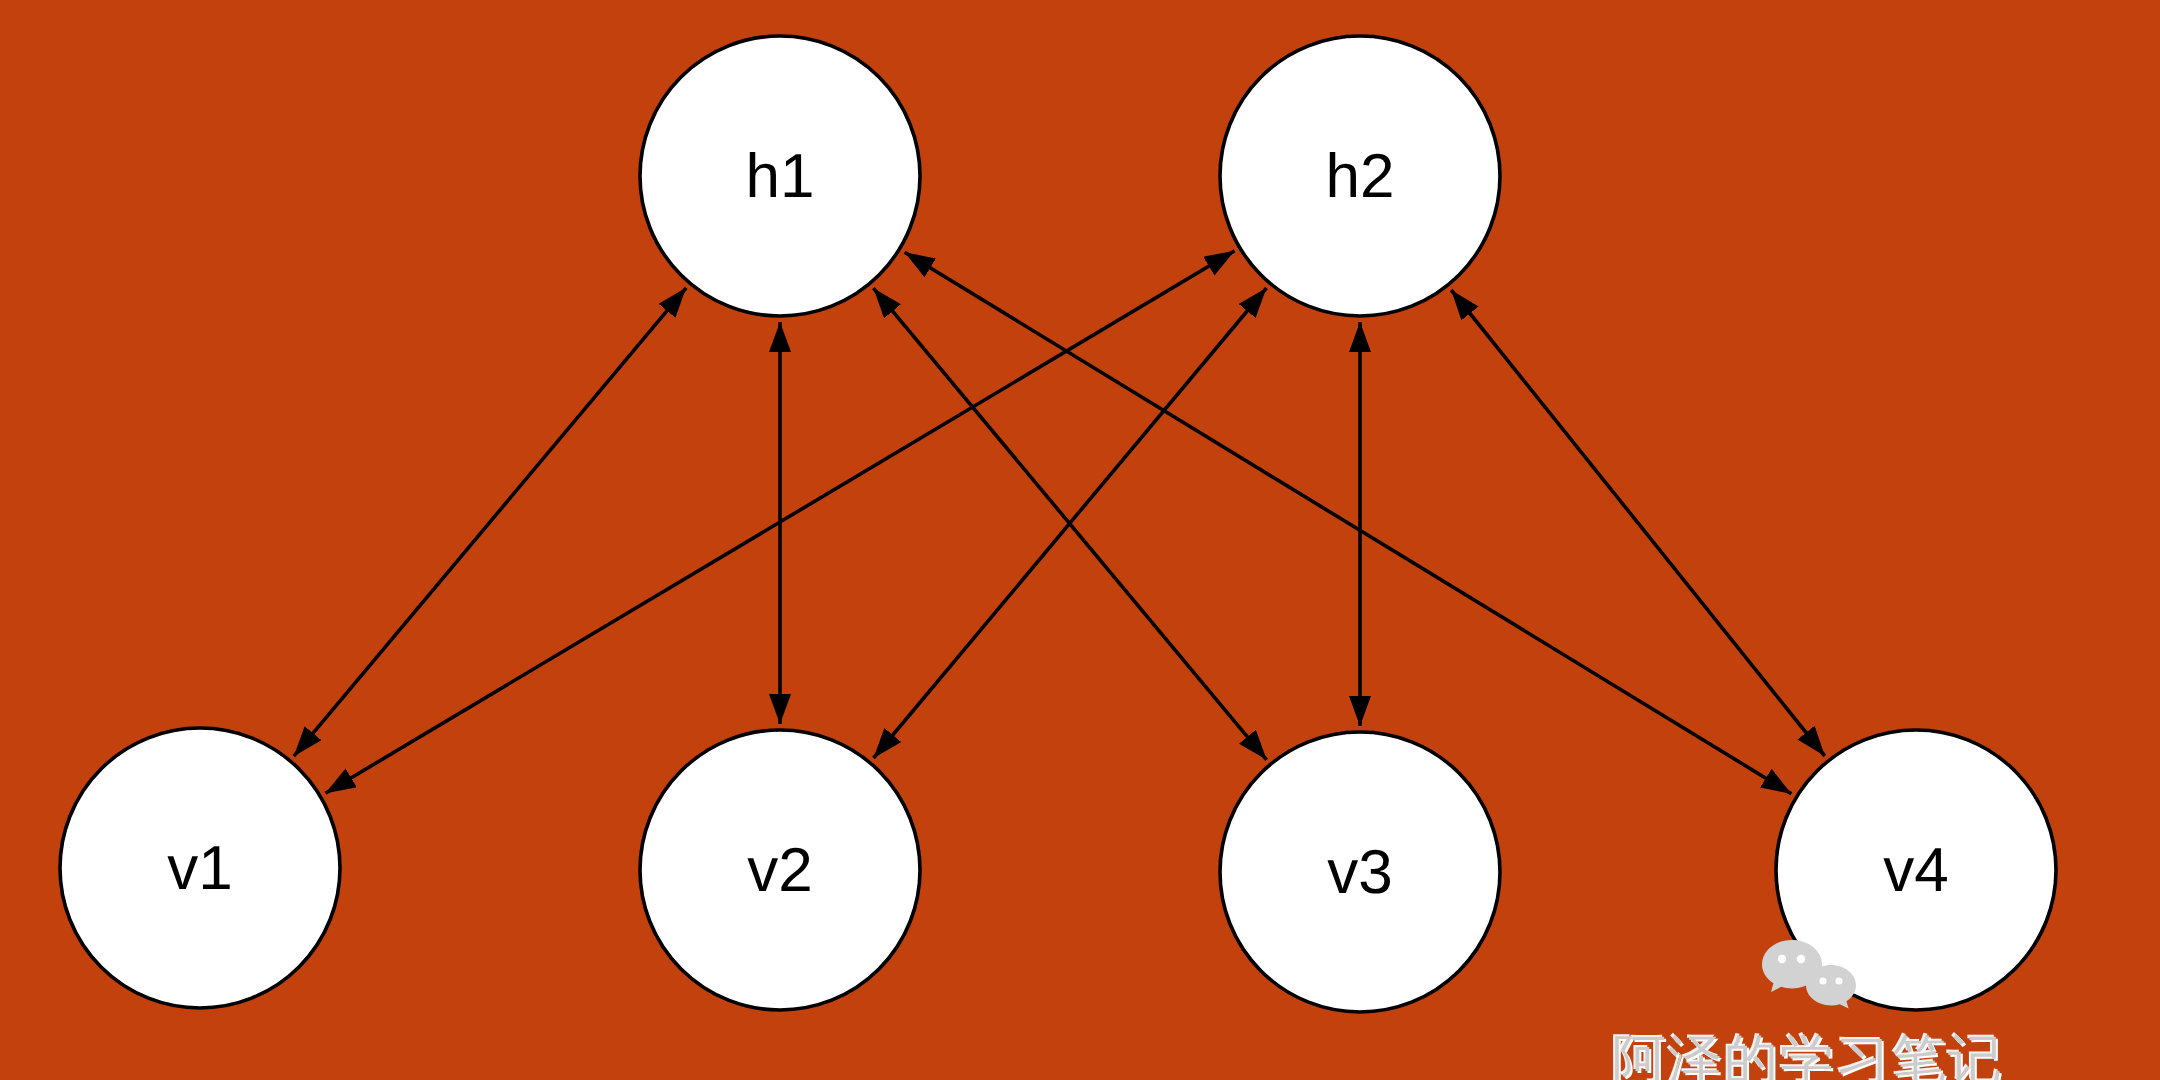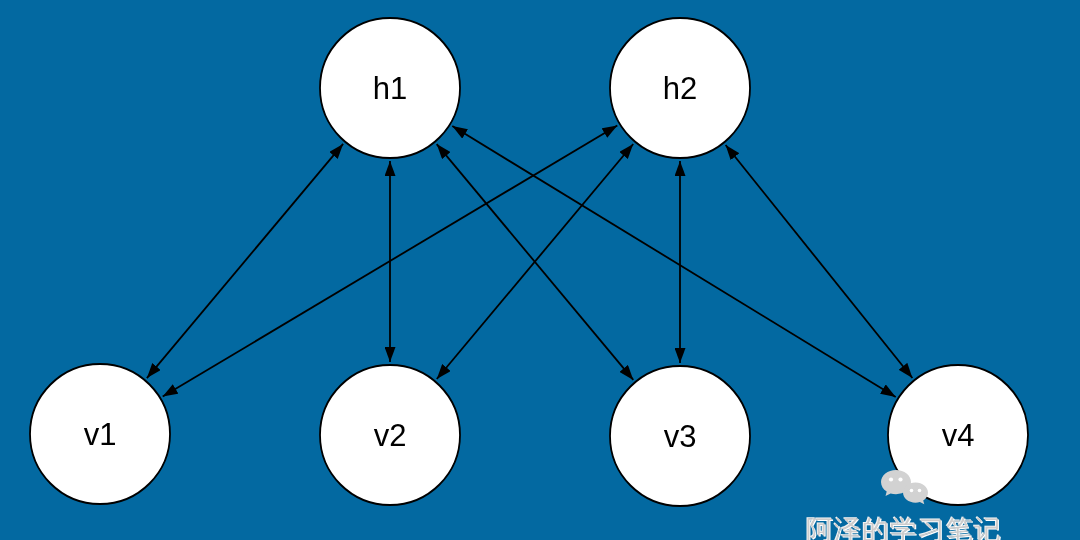--- a/index.html
+++ b/index.html
@@ -4,21 +4,21 @@
 <style>
   html, body {
     margin: 0;
     padding: 0;
     background: #ffffff;
   }
   .canvas {
     position: relative;
     width: 1080px;
     height: 540px;
-    background: #0369a1;
+    background: #c2410c;
     overflow: hidden;
     font-family: "Liberation Sans", sans-serif;
   }
   #graph {
     position: absolute;
     left: 0;
     top: 0;
   }
   #graph text {
     font-family: "Liberation Sans", sans-serif;

